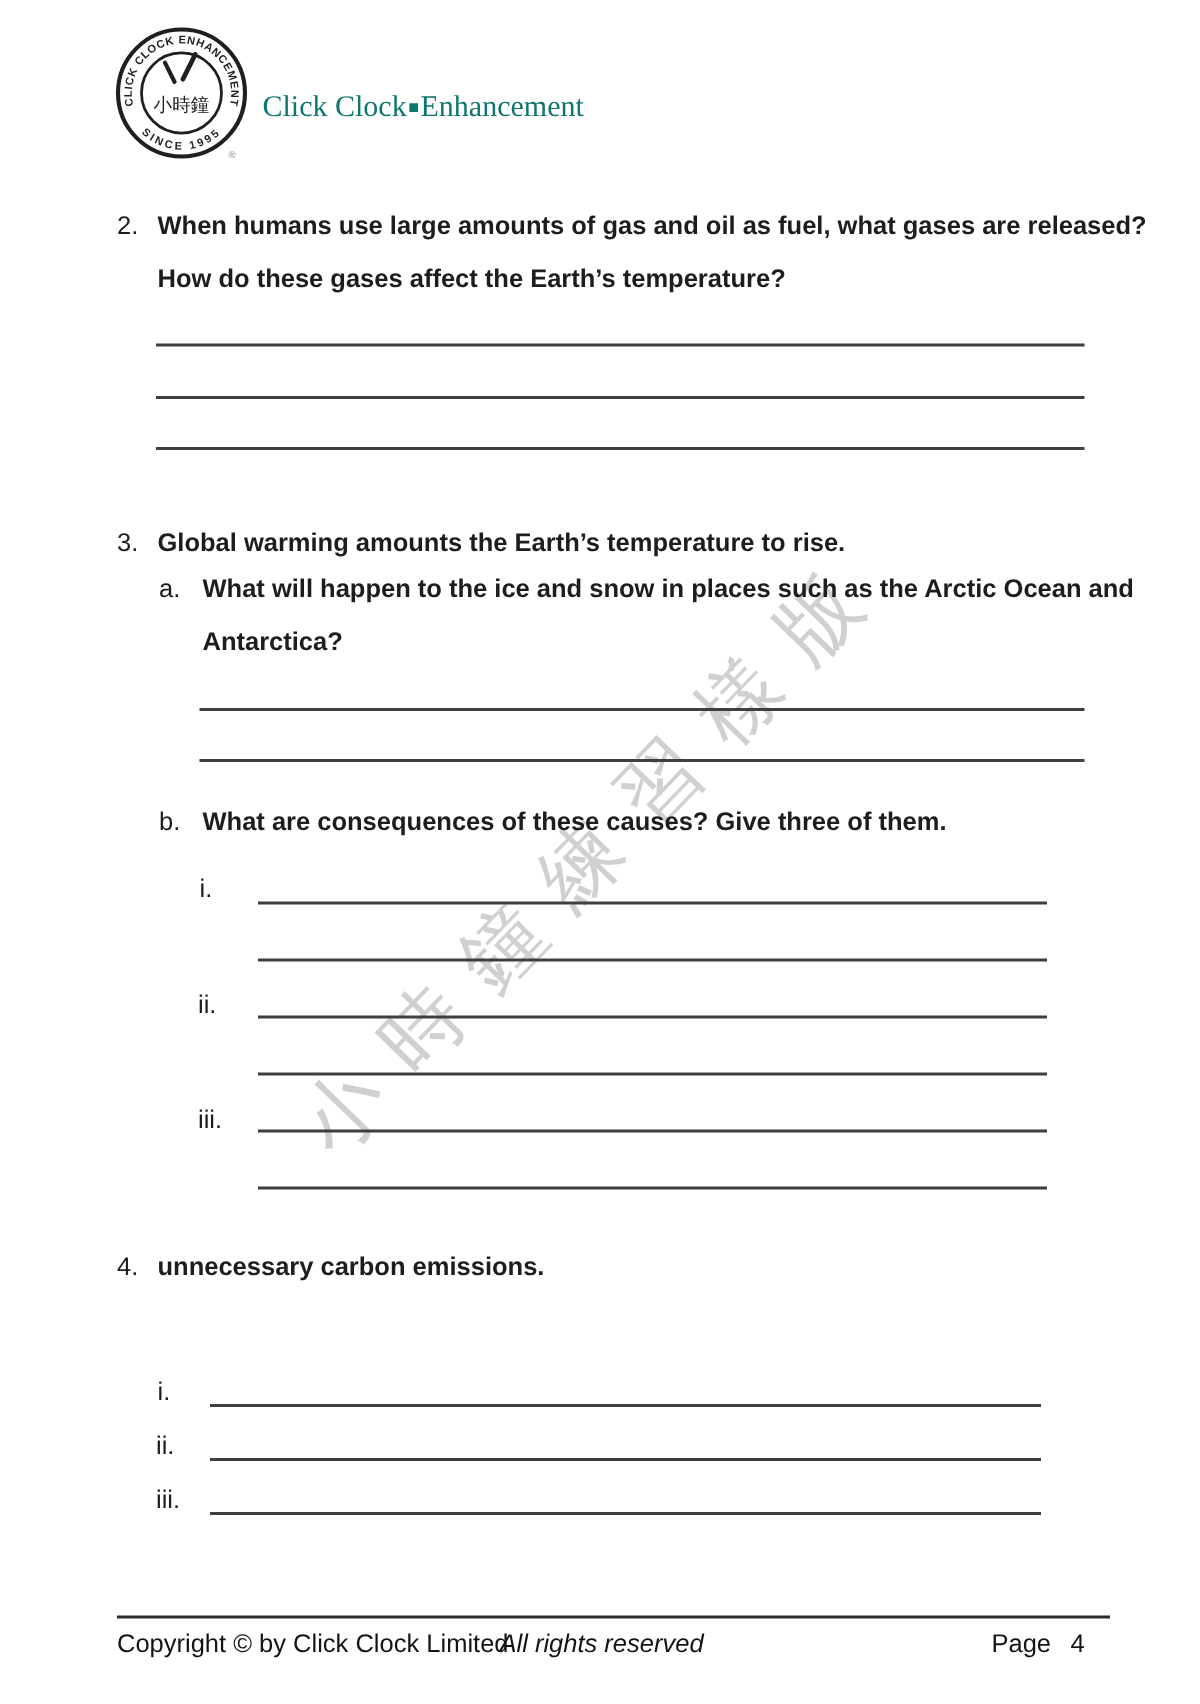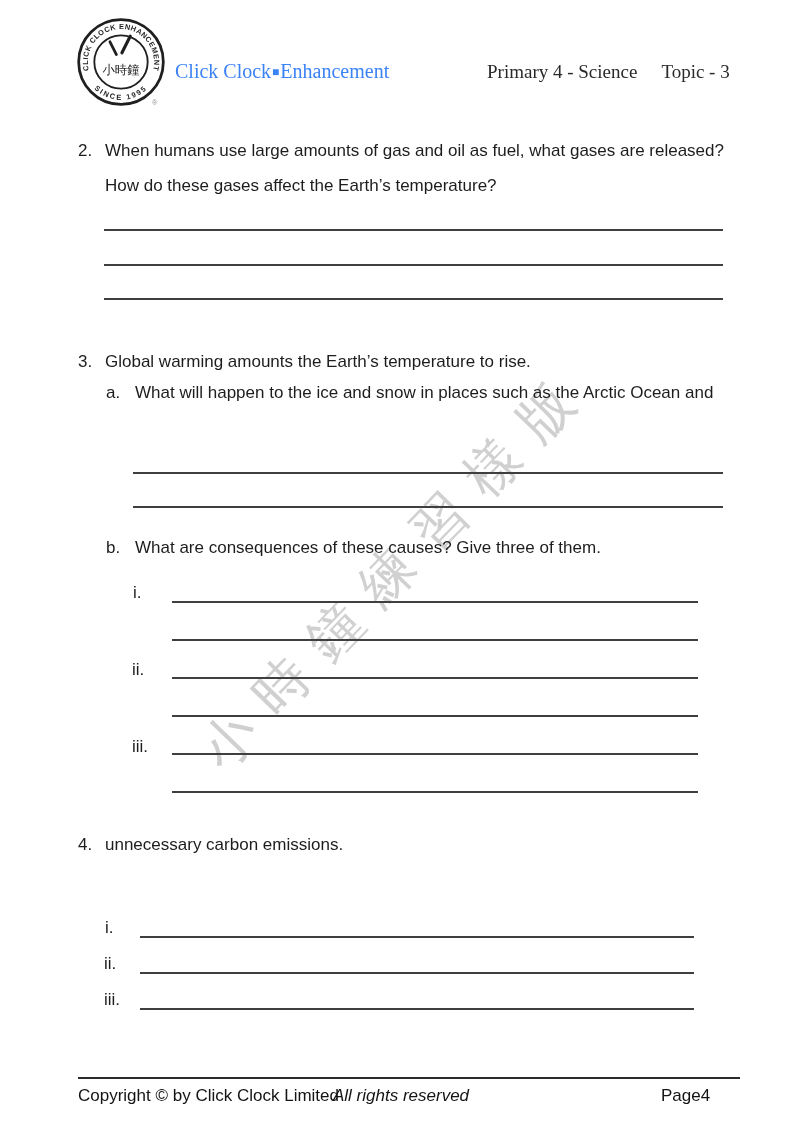--- a/index.html
+++ b/index.html
@@ -27,45 +27,45 @@
     white-space:nowrap;
     z-index:0;
     font-family:"DejaVu Sans",sans-serif;
     pointer-events:none;
   }
   
   .logo{position:absolute;left:75px;top:16px;width:92px;height:92px;z-index:2;}
   .brand{
     position:absolute;left:175px;top:58px;
     font-family:"Liberation Serif","DejaVu Serif",serif;
-    font-size:20px;line-height:26px;color:#3b82f6;z-index:2;
+    font-size:20px;line-height:26px;color:#0f766e;z-index:2;
     white-space:nowrap;
   }
   .brand .sep{font-size:12px;vertical-align:2px;padding:0 1px;}
   .courseinfo{
     position:absolute;left:487px;top:59px;
     display:flex;gap:24px;
     font-family:"Liberation Serif","DejaVu Serif",serif;
     font-size:19px;line-height:26px;color:#2a2a2a;z-index:2;
     white-space:nowrap;
   }
   
   .qblock{position:absolute;display:flex;align-items:flex-start;z-index:1;}
   .qnum{flex:0 0 27px;font-size:17px;line-height:34.5px;}
   .sublabel{flex:0 0 29px;font-size:17px;line-height:34.5px;}
-  .qtext{flex:1 1 auto;font-size:17px;line-height:34.5px;}
+  .qtext{flex:1 1 auto;font-size:17px;line-height:34.5px;font-weight:bold;}
   .qtext .tline{white-space:nowrap;}
   .listlabel{position:absolute;font-size:17px;line-height:17px;z-index:1;}
   .ans-line{position:absolute;height:0;border-top:2px solid #3f3f3f;z-index:1;}
   
   .footer-rule{position:absolute;left:78px;top:1077px;width:662px;height:0;border-top:2px solid #2b2b2b;z-index:1;}
   .ftext{position:absolute;top:1085px;font-size:17px;line-height:22px;color:#141414;z-index:1;white-space:nowrap;}
   .fcopy{left:78px;}
   .frights{left:333px;font-style:italic;}
-  .fpage{left:661px;display:flex;}
+  .fpage{left:661px;display:flex;gap:13px;}
 </style>
 </head>
 <body>
 
 <div class="page">
 
   <div class="watermark">小時鐘練習樣版</div>
 
   <svg class="logo" viewBox="0 0 100 100">
     <circle cx="50" cy="50" r="46" fill="none" stroke="#1f1f1f" stroke-width="3"></circle>
@@ -81,24 +81,20 @@
       <textPath href="#arcBottom" startOffset="50%">SINCE 1995</textPath>
     </text>
     <line x1="45" y1="42" x2="38" y2="28" stroke="#1f1f1f" stroke-width="3" stroke-linecap="round"></line>
     <line x1="51" y1="40" x2="60" y2="22" stroke="#1f1f1f" stroke-width="3.4" stroke-linecap="round"></line>
     <text x="50" y="63" font-size="13.5" text-anchor="middle" fill="#1f1f1f" font-family="DejaVu Sans, sans-serif">小時鐘</text>
     <text x="84" y="97" font-size="7" fill="#8a8a8a">®</text>
   </svg>
 
   <div class="brand"><span>Click Clock</span><span class="sep">■</span><span>Enhancement</span></div>
 
-  <div class="courseinfo">
-    <span>Primary 4 - Science</span>
-    <span>Topic - 3</span>
-  </div>
 
   <div class="qblock" style="left:78px;top:134px;width:660px;">
     <div class="qnum">2.</div>
     <div class="qtext">
       <div class="tline">When humans use large amounts of gas and oil as fuel, what gases are released?</div>
       <div class="tline">How do these gases affect the Earth’s temperature?</div>
     </div>
   </div>
   <div class="ans-line" style="left:104px;width:619px;top:229px;"></div>
   <div class="ans-line" style="left:104px;width:619px;top:264px;"></div>
@@ -106,20 +102,21 @@
 
   <div class="qblock" style="left:78px;top:345px;width:660px;">
     <div class="qnum">3.</div>
     <div class="qtext tline">Global warming amounts the Earth’s temperature to rise.</div>
   </div>
 
   <div class="qblock" style="left:106px;top:376px;width:632px;">
     <div class="sublabel">a.</div>
     <div class="qtext">
       <div class="tline">What will happen to the ice and snow in places such as the Arctic Ocean and</div>
+      <div class="tline">Antarctica?</div>
     </div>
   </div>
   <div class="ans-line" style="left:133px;width:590px;top:472px;"></div>
   <div class="ans-line" style="left:133px;width:590px;top:506px;"></div>
 
   <div class="qblock" style="left:106px;top:531px;width:632px;">
     <div class="sublabel">b.</div>
     <div class="qtext tline">What are consequences of these causes? Give three of them.</div>
   </div>
 

